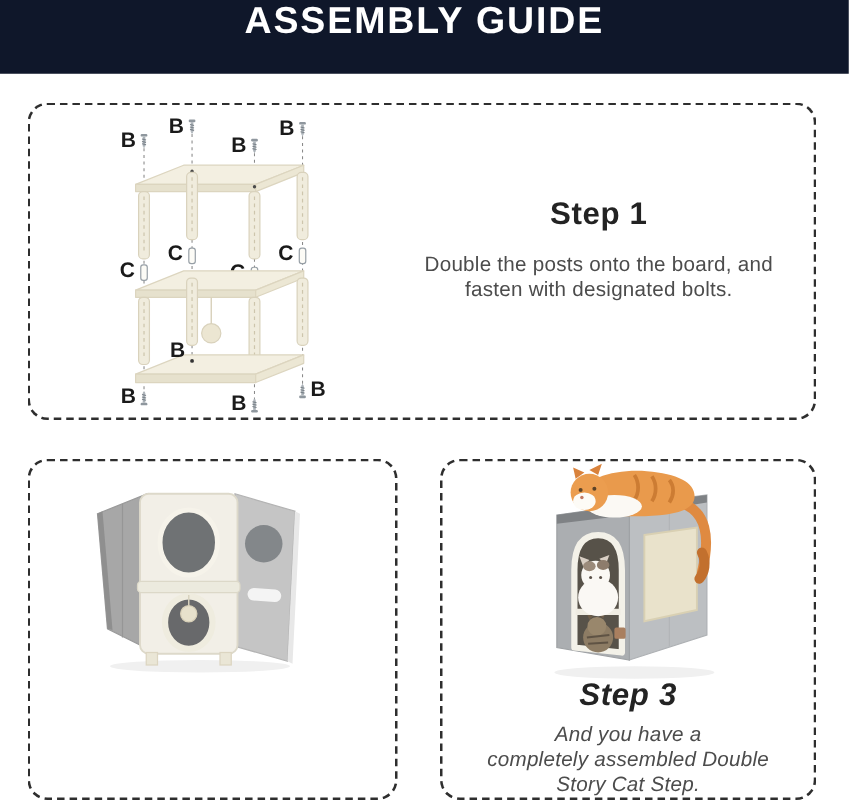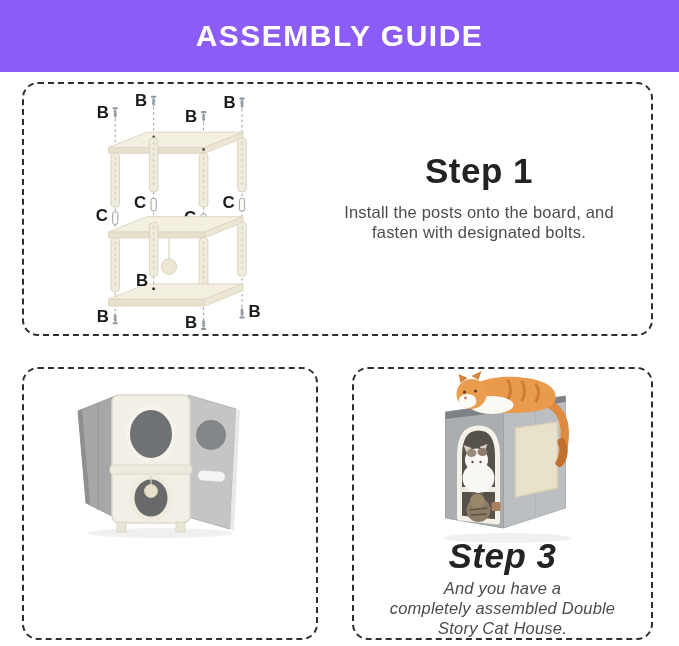--- a/index.html
+++ b/index.html
@@ -1,35 +1,35 @@
 <!DOCTYPE html>
 <html><head>
 <meta charset="utf-8">
 <style>
   * { margin:0; padding:0; box-sizing:border-box; }
   html,body { width:679px; height:646px; }
   body { background:#ffffff; font-family:"Liberation Sans", sans-serif; position:relative; overflow:hidden; }
 
   .header {
-    position:absolute; left:0; top:0; width:679px; height:72px;
-    background:#8b5cf6; display:flex; align-items:center; justify-content:center;
+    position:absolute; left:0; top:0; width:679px; height:59px;
+    background:#0f172a; display:flex; align-items:flex-start; justify-content:center;
   }
   .header h1 {
     color:#ffffff; font-size:30px; font-weight:800; letter-spacing:1.5px;
   }
 
   .panel {
     position:absolute; border:2px dashed #2e2e2e; border-radius:16px; background:#ffffff;
   }
   .panel-step1 { left:22px; top:82px;  width:631px; height:254px; }
   .panel-step2 { left:22px; top:367px; width:296px; height:273px; }
   .panel-step3 { left:352px; top:367px; width:301px; height:273px;font-style:italic; }
 
   .step-title {
-    font-size:35px; font-weight:600; color:#232323; letter-spacing:0.5px;
+    font-size:25px; font-weight:600; color:#232323; letter-spacing:0.5px;
     text-align:center; line-height:30px;
   }
   .step-desc {
     font-size:16.5px; color:#4c4c4c; line-height:20px; letter-spacing:0.2px;
     text-align:center; white-space:pre-line;
   }
 
   .step1-text { position:absolute; left:298px; top:72px; width:314px; }
   .step1-text .step-desc { margin-top:16px; }
 
@@ -141,21 +141,21 @@
       <use href="#bolt" transform="translate(112,254) rotate(180)"></use>
       <use href="#bolt" transform="translate(152,242) rotate(180)"></use>
       <text class="lbl" x="48" y="208" text-anchor="middle">B</text>
       <text class="lbl" x="7" y="246" text-anchor="middle">B</text>
       <text class="lbl" x="99" y="252" text-anchor="middle">B</text>
       <text class="lbl" x="165" y="240" text-anchor="middle">B</text>
     </svg>
 
     <div class="step1-text">
       <h2 class="step-title">Step 1</h2>
-      <p class="step-desc">Install the posts onto the board, and
+      <p class="step-desc">Double the posts onto the board, and
 fasten with designated bolts.</p>
     </div>
   </div>
 
   <div class="panel panel-step2">
     <svg class="illus" width="220" height="160" viewBox="0 0 220 160">
       <ellipse cx="100" cy="150" rx="72" ry="5" fill="#f0f0f0"></ellipse>
 
       <g>
         <polygon points="18,28 58,12 58,136 26,120" fill="#a7a7a7" stroke="#9a9a9a" stroke-width="1"></polygon>
@@ -236,17 +236,17 @@
         <ellipse cx="52" cy="31" rx="9" ry="7" fill="#fdfbf6"></ellipse>
         <circle cx="49" cy="22" r="1.6" fill="#5c4328"></circle>
         <circle cx="60" cy="21" r="1.6" fill="#5c4328"></circle>
         <circle cx="50" cy="28" r="1.4" fill="#c27a64"></circle>
       </g>
     </svg>
     <div class="caption">
       <h2 class="step-title">Step 3</h2>
       <p class="step-desc">And you have a
 completely assembled Double
-Story Cat House.</p>
+Story Cat Step.</p>
     </div>
   </div>
 
 </div>
 
 </body></html>

